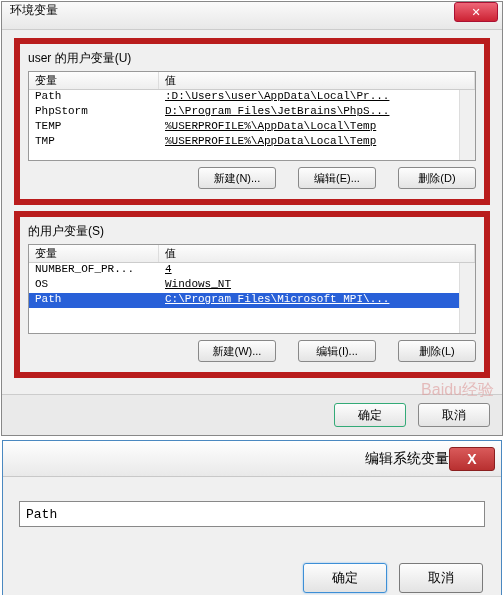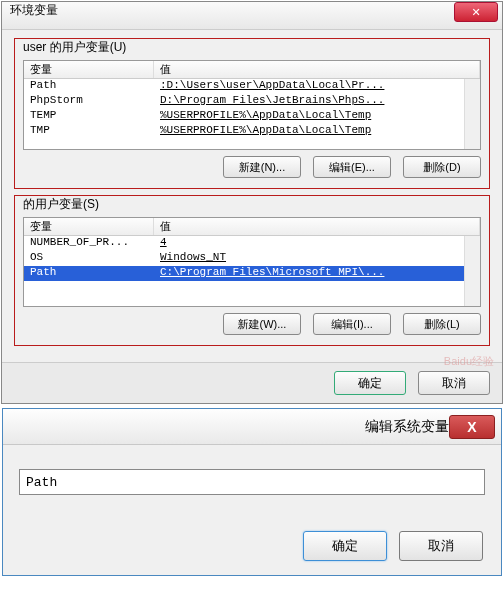--- a/index.html
+++ b/index.html
@@ -2,53 +2,53 @@
 <html><head>
 <meta charset="utf-8">
 <style>
 * { box-sizing: border-box; margin: 0; padding: 0; }
 body { font-family: "Microsoft YaHei", SimSun, sans-serif; font-size: 12px; background: #fff; width: 504px; }
 .dialog { background: #f0f0f0; border: 1px solid #888; margin: 1px; }
 .titlebar { background: linear-gradient(to bottom, #fafafa, #e8e8e8); height: 28px; display: flex; align-items: flex-start; padding: 0 4px; border-bottom: 1px solid #ccc; }
 .title { flex: 1; padding-left: 4px; font-size: 12px; }
 .close-btn { width: 44px; height: 20px; background: linear-gradient(to bottom, #e67, #c23); border: 1px solid #a13; border-radius: 3px; color: #fff; display: flex; align-items: center; justify-content: center; font-size: 11px; cursor: pointer; }
 .body { padding: 8px 12px 10px; }
-.group { border: 1px solid #b91c1c; padding: 0 8px 10px; margin-bottom: 6px; background: #f0f0f0; }
+.group { border: 6px solid #b91c1c; padding: 6px 8px 10px; margin-bottom: 6px; background: #f0f0f0; }
 .group-label { font-size: 12px; margin-bottom: 4px; }
 .table-wrap { border: 1px solid #999; background: #fff; height: 90px; overflow: hidden; position: relative; }
 .table-head { display: flex; background: linear-gradient(to bottom,#fdfdfd,#eee); border-bottom: 1px solid #ccc; font-size: 11px; height: 18px; align-items: flex-end; }
 .th { padding: 1px 6px; border-right: 1px solid #ddd; }
 .th.c1 { width: 130px; }
 .th.c2 { flex: 1; }
 .rows { font-family: "Courier New", monospace; font-size: 11px; }
 .row { display: flex; height: 15px; white-space: nowrap; overflow: hidden; }
 .row.sel { background: #2860d8; color: #fff; }
 .td { padding: 0 6px; overflow: hidden; }
 .td.c1 { width: 130px; }
 .td.c2 { flex: 1; text-decoration: underline; }
 .scrollbar { position: absolute; right: 0; top: 18px; bottom: 0; width: 16px; background: #f0f0f0; border-left: 1px solid #ddd; }
-.btn-row { display: flex; justify-content: flex-end; gap: 12px; margin-top: 6px; }
+.btn-row { display: flex; justify-content: flex-end; gap: 22px; margin-top: 6px; }
 .btn { min-width: 78px; height: 22px; background: linear-gradient(to bottom,#fdfdfd,#e4e4e4); border: 1px solid #888; border-radius: 3px; font-size: 11px; cursor: pointer; }
 .footer { border-top: 1px solid #ccc; background: #eaeaea; padding: 8px 12px; display: flex; justify-content: flex-end; gap: 12px; }
 .btn2 { min-width: 72px; height: 24px; background: linear-gradient(to bottom,#fdfdfd,#e4e4e4); border: 1px solid #888; border-radius: 3px; font-size: 12px; cursor: pointer; }
 .btn2.def { border: 1px solid #3a7; }
 
 
 .dialog2 { border: 1.5px solid #4a88c0; background: #f0f0f0; margin: 4px 2px 2px; }
 .titlebar2 { background: linear-gradient(to bottom,#fefefe,#e9e9e9); height: 36px; display: flex; align-items: center; border-bottom: 1px solid #c8c8c8; text-align: right; }
 .title2 { flex: 1; padding-left: 10px; font-size: 14px; }
 .close2 { width: 46px; height: 24px; margin-right: 6px; background: linear-gradient(to bottom,#d95a5a,#b83030); border: 1px solid #8a1f1f; border-radius: 3px; color: #fff; display: flex; align-items: center; justify-content: center; cursor: pointer; font-weight: bold; font-size: 14px; }
 .form { padding: 24px 16px 8px; }
 .form-row { display: flex; align-items: center; margin-bottom: 18px; }
 .form-label { width: 120px; font-size: 14px; }
 .form-input { flex: 1; height: 26px; border: 1px solid #888; padding: 2px 6px; font-family: "Courier New", monospace; font-size: 13px; background: #fff; }
 .footer2 { padding: 10px 18px 14px; display: flex; justify-content: flex-end; gap: 12px; }
 .btn3 { min-width: 84px; height: 30px; background: linear-gradient(to bottom,#fdfdfd,#e3e3e3); border: 1px solid #7a7a7a; border-radius: 3px; font-size: 13px; cursor: pointer; }
 .btn3.def { border: 1.5px solid #3d8fd6; box-shadow: 0 0 2px #7ab8ee; }
-.watermark { position: absolute; right: 8px; color: #d99; font-size: 11px; opacity: .6; pointer-events: none; }
+.watermark { position: absolute; right: 8px; color: #d99; font-size: 16px; opacity: .6; pointer-events: none; }
 .wm1 { bottom: 34px; }
 </style>
 </head>
 <body>
 
 <div class="dialog" style="position:relative">
   <div class="titlebar">
     <div class="title">环境变量</div>
     <div class="close-btn">✕</div>
   </div>

